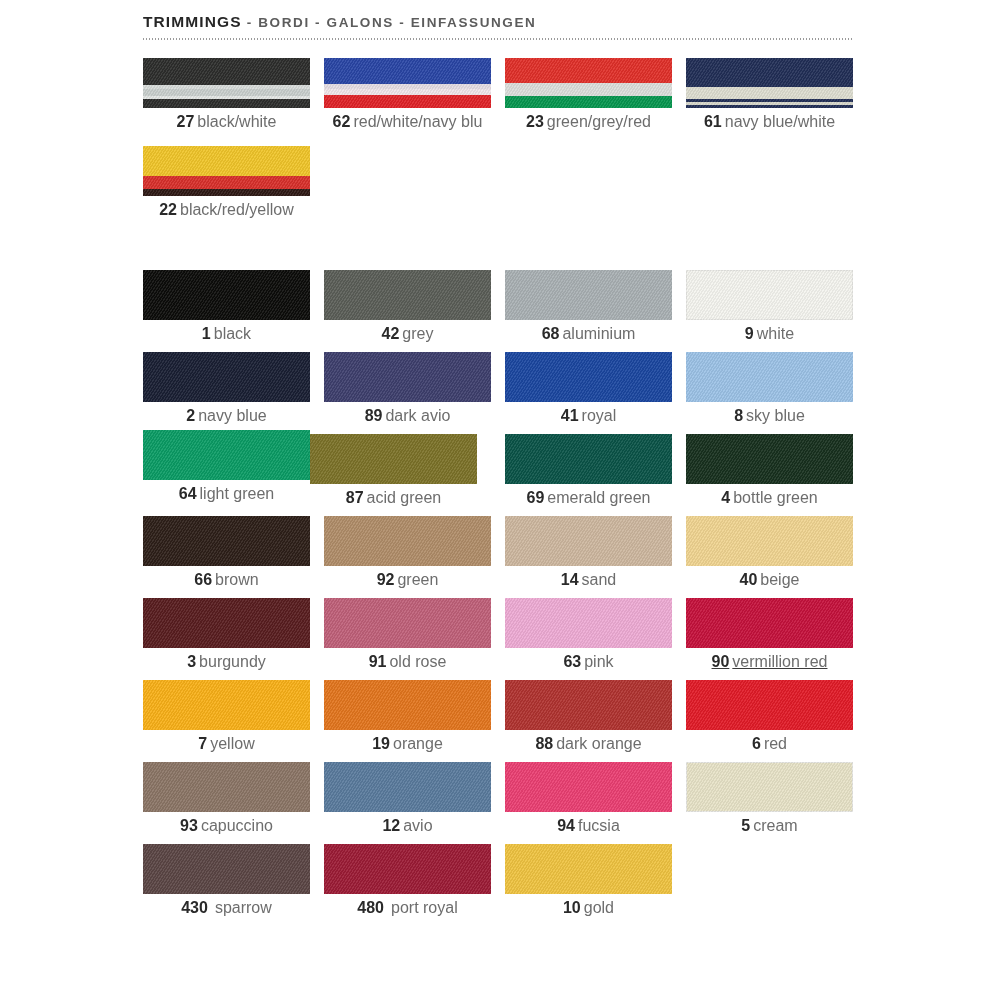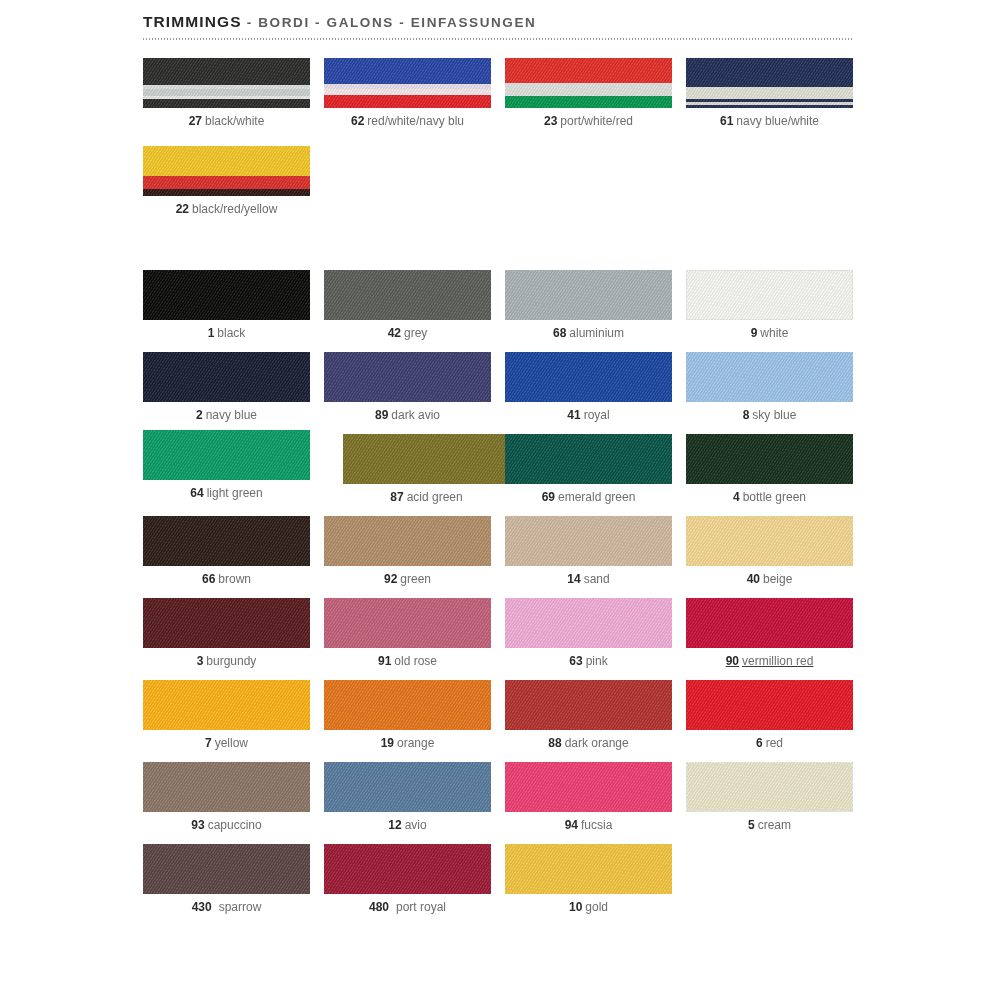--- a/index.html
+++ b/index.html
@@ -96,21 +96,21 @@
   }
   .band {
     position: absolute;
     left: 0;
     width: 100%;
   }
 
   .label {
     margin-top: 7px;
     text-align: center;
-    font-size: 12px;
+    font-size: 16px;
     line-height: 13px;
     color: #6d6d6d;
     white-space: nowrap;
   }
   .label .num {
     font-weight: bold;
     color: #2a2a2a;
   }
   .label .gap {
     display: inline-block;
@@ -152,21 +152,21 @@
           <div class="band" style="top: 74%; height: 26%; background: rgb(223, 35, 40);"></div>
         </div>
         <div class="label"><span class="num">62</span><span class="gap"></span><span class="nm">red/white/navy blu</span></div>
       </div>
       <div class="cell" style="left: 362px; top: 58px;">
         <div class="chip" style="background: rgb(224, 48, 42);">
           <div class="band" style="top: 0%; height: 50%; background: rgb(224, 48, 42);"></div>
           <div class="band" style="top: 50%; height: 26%; background: rgb(220, 222, 219);"></div>
           <div class="band" style="top: 76%; height: 24%; background: rgb(7, 150, 79);"></div>
         </div>
-        <div class="label"><span class="num">23</span><span class="gap"></span><span class="nm">port/white/red</span></div>
+        <div class="label"><span class="num">23</span><span class="gap"></span><span class="nm">green/grey/red</span></div>
       </div>
       <div class="cell" style="left: 543px; top: 58px;">
         <div class="chip" style="background: rgb(34, 47, 87);">
           <div class="band" style="top: 0%; height: 58%; background: rgb(34, 47, 87);"></div>
           <div class="band" style="top: 58%; height: 24%; background: rgb(221, 221, 208);"></div>
           <div class="band" style="top: 82%; height: 5%; background: rgb(34, 47, 87);"></div>
           <div class="band" style="top: 87%; height: 7%; background: rgb(216, 216, 204);"></div>
           <div class="band" style="top: 94%; height: 6%; background: rgb(34, 47, 87);"></div>
         </div>
         <div class="label"><span class="num">61</span><span class="gap"></span><span class="nm">navy blue/white</span></div>
@@ -208,21 +208,21 @@
         <div class="label"><span class="num">41</span><span class="gap"></span><span class="nm">royal</span></div>
       </div>
       <div class="cell" style="left: 543px; top: 352px;">
         <div class="chip" style="background: rgb(156, 194, 230);"></div>
         <div class="label"><span class="num">8</span><span class="gap"></span><span class="nm">sky blue</span></div>
       </div>
       <div class="cell" style="left: 0px; top: 430px;">
         <div class="chip" style="background: rgb(11, 156, 101);"></div>
         <div class="label"><span class="num">64</span><span class="gap"></span><span class="nm">light green</span></div>
       </div>
-      <div class="cell" style="left: 181px; top: 434px; padding-left: 19px;">
+      <div class="cell" style="left: 167px; top: 434px;">
         <div class="chip" style="background: rgb(124, 114, 41);"></div>
         <div class="label"><span class="num">87</span><span class="gap"></span><span class="nm">acid green</span></div>
       </div>
       <div class="cell" style="left: 362px; top: 434px;">
         <div class="chip" style="background: rgb(11, 84, 72);"></div>
         <div class="label"><span class="num">69</span><span class="gap"></span><span class="nm">emerald green</span></div>
       </div>
       <div class="cell" style="left: 543px; top: 434px;">
         <div class="chip" style="background: rgb(24, 49, 31);"></div>
         <div class="label"><span class="num">4</span><span class="gap"></span><span class="nm">bottle green</span></div>

